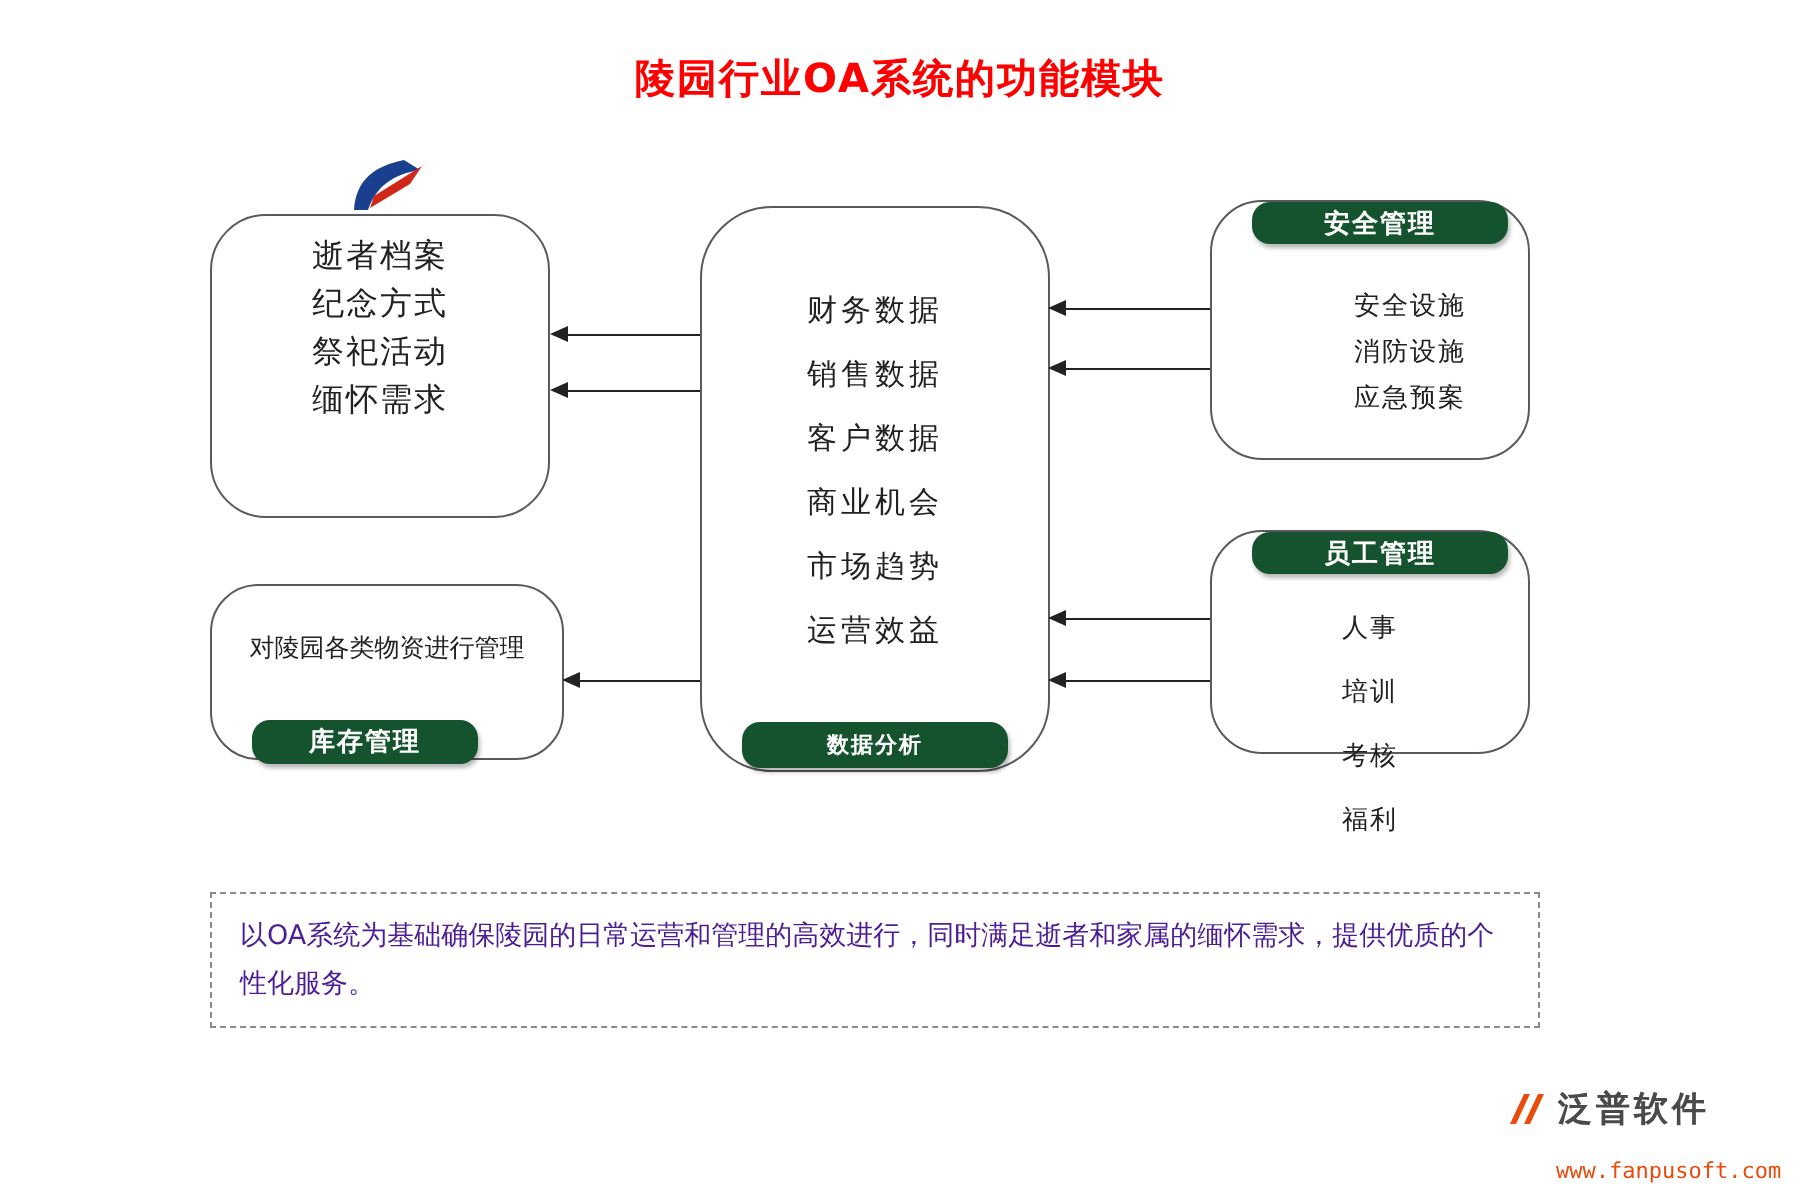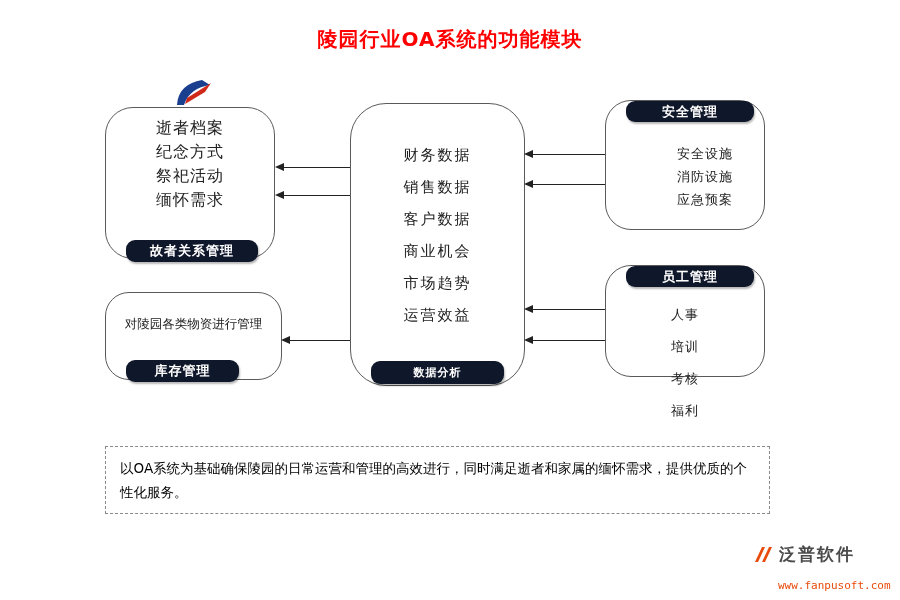--- a/index.html
+++ b/index.html
@@ -18,21 +18,21 @@
     text-align:center; font-size:20px; font-weight:bold;
     color:#fe0000; letter-spacing:1px;
   }
 
   .box {
     position:absolute; border:1px solid #5a5a5a;
     border-radius:28px; background:#fff;
   }
 
   .pill {
-    position:absolute; background:#0f172a; color:#fff;
+    position:absolute; background:#14532d; color:#fff;
     font-size:13px; font-weight:bold;
     display:flex; align-items:center; justify-content:center;
     border-radius:9px; letter-spacing:1px;
     box-shadow:1px 2px 2px rgba(0,0,0,0.28);
     z-index:3;
   }
 
   .items {
     position:absolute; display:flex; flex-direction:column;
     align-items:center; z-index:2;
@@ -80,21 +80,21 @@
   .a2 { left:277px; top:195px; width:73px; }
   .a3 { left:283px; top:340px; width:67px; }
   .a4 { left:526px; top:154px; width:79px; }
   .a5 { left:526px; top:184px; width:79px; }
   .a6 { left:526px; top:309px; width:79px; }
   .a7 { left:526px; top:340px; width:79px; }
 
   .note-box {
     position:absolute; left:105px; top:446px; width:665px; min-height:58px;
     border:1px dashed #8a8a8a; padding:9px 14px;
-    font-size:13.5px; line-height:24px; color:#000000;
+    font-size:13.5px; line-height:24px; color:#4c1d95;
   }
 
   .brand { position:absolute; left:752px; top:543px; }
   .brand-row { display:flex; align-items:center; gap:5px; }
   .brand-mark { width:22px; height:19px; }
   .brand-name { font-size:17px; font-weight:bold; color:#4a4a4a; letter-spacing:2px; }
   .brand-url {
     font-size:11px; color:#e84b0c; margin-top:13px; margin-left:26px;
     font-family:"DejaVu Sans Mono", monospace;
   }
@@ -110,21 +110,20 @@
     <path d="M6,27 C7,12 16,5 31,2 L39,7 C26,9 17,15 13,27 Z" fill="#1b3f8f"></path>
     <path d="M16,20 L40,5 L34,14 L14,26 Z" fill="#d02818"></path>
   </svg>
   <div class="box deceased-box"></div>
   <div class="items deceased-items">
     <div class="item">逝者档案</div>
     <div class="item">纪念方式</div>
     <div class="item">祭祀活动</div>
     <div class="item">缅怀需求</div>
   </div>
-  <div class="pill deceased-pill">故者关系管理</div>
 
   <div class="box inventory-box"></div>
   <div class="inventory-text">对陵园各类物资进行管理</div>
   <div class="pill inventory-pill">库存管理</div>
 
   <div class="box center-box"></div>
   <div class="items center-items">
     <div class="item">财务数据</div>
     <div class="item">销售数据</div>
     <div class="item">客户数据</div>

